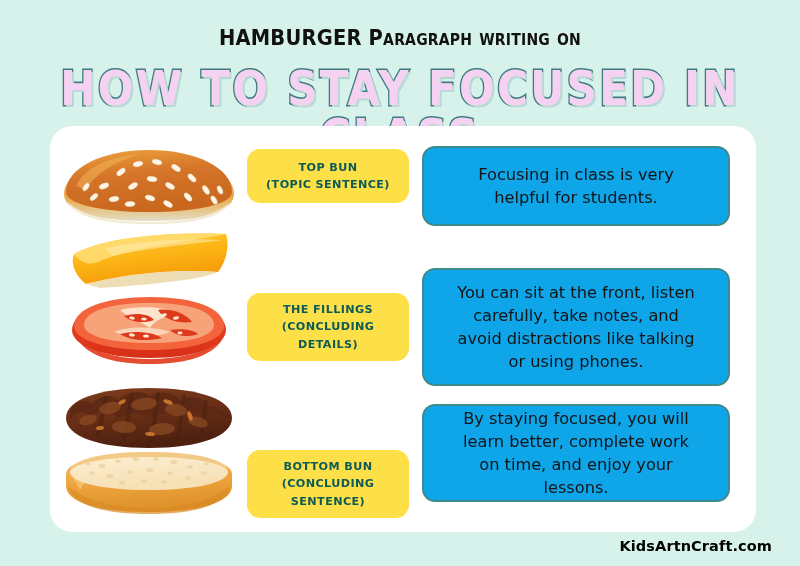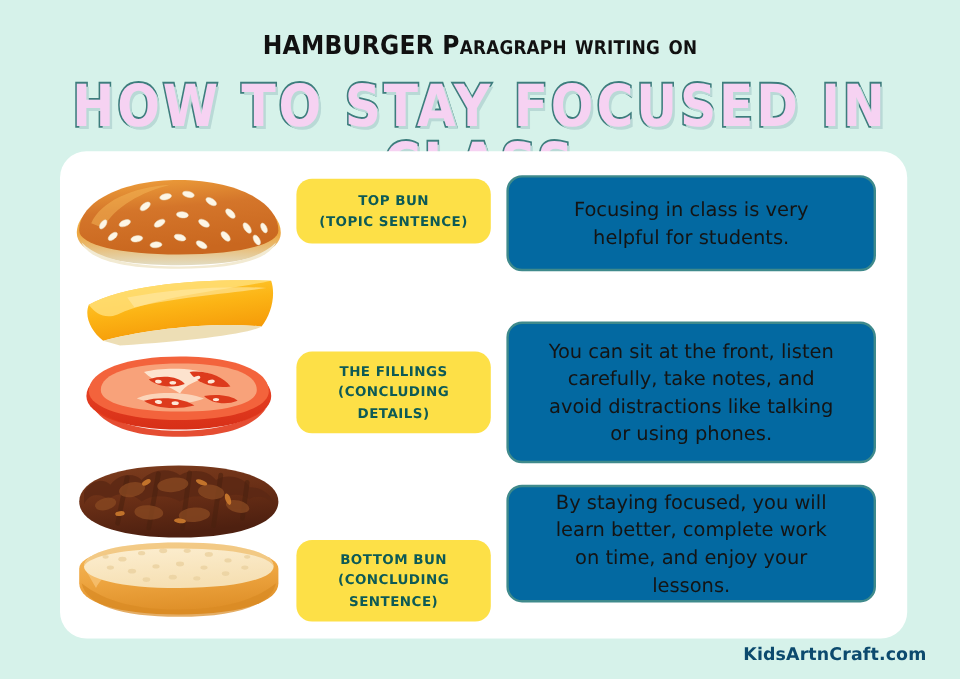--- a/index.html
+++ b/index.html
@@ -93,42 +93,42 @@
     line-height: 1.55;
     box-sizing: border-box;
     padding: 8px 10px;
   }
 
   
   .sentence-box {
     position: absolute;
     border: 2px solid #3f8a8c;
     border-radius: 13px;
-    background: #0369a1;
+    background: #0ea5e9;
     color: #141414;
     font-family: "DejaVu Sans", sans-serif;
     font-size: 16.2px;
     line-height: 1.42;
     text-align: center;
     display: flex;
     align-items: center;
     justify-content: center;
     box-sizing: border-box;
     padding: 9px 28px;
   }
 
   
   .footer-brand {
     position: absolute;
     right: 28px;
     bottom: 12px;
     font-family: "DejaVu Sans", sans-serif;
     font-size: 14.5px;
     font-weight: 700;
-    color: #0c4a6e;
+    color: #000000;
     letter-spacing: 0.1px;
   }
 </style>
 </head>
 <body>
 
 <div class="header">
   <div class="subtitle">HAMBURGER Paragraph writing on</div>
   <div class="main-title">HOW TO STAY FOCUSED IN CLASS</div>
 </div>

